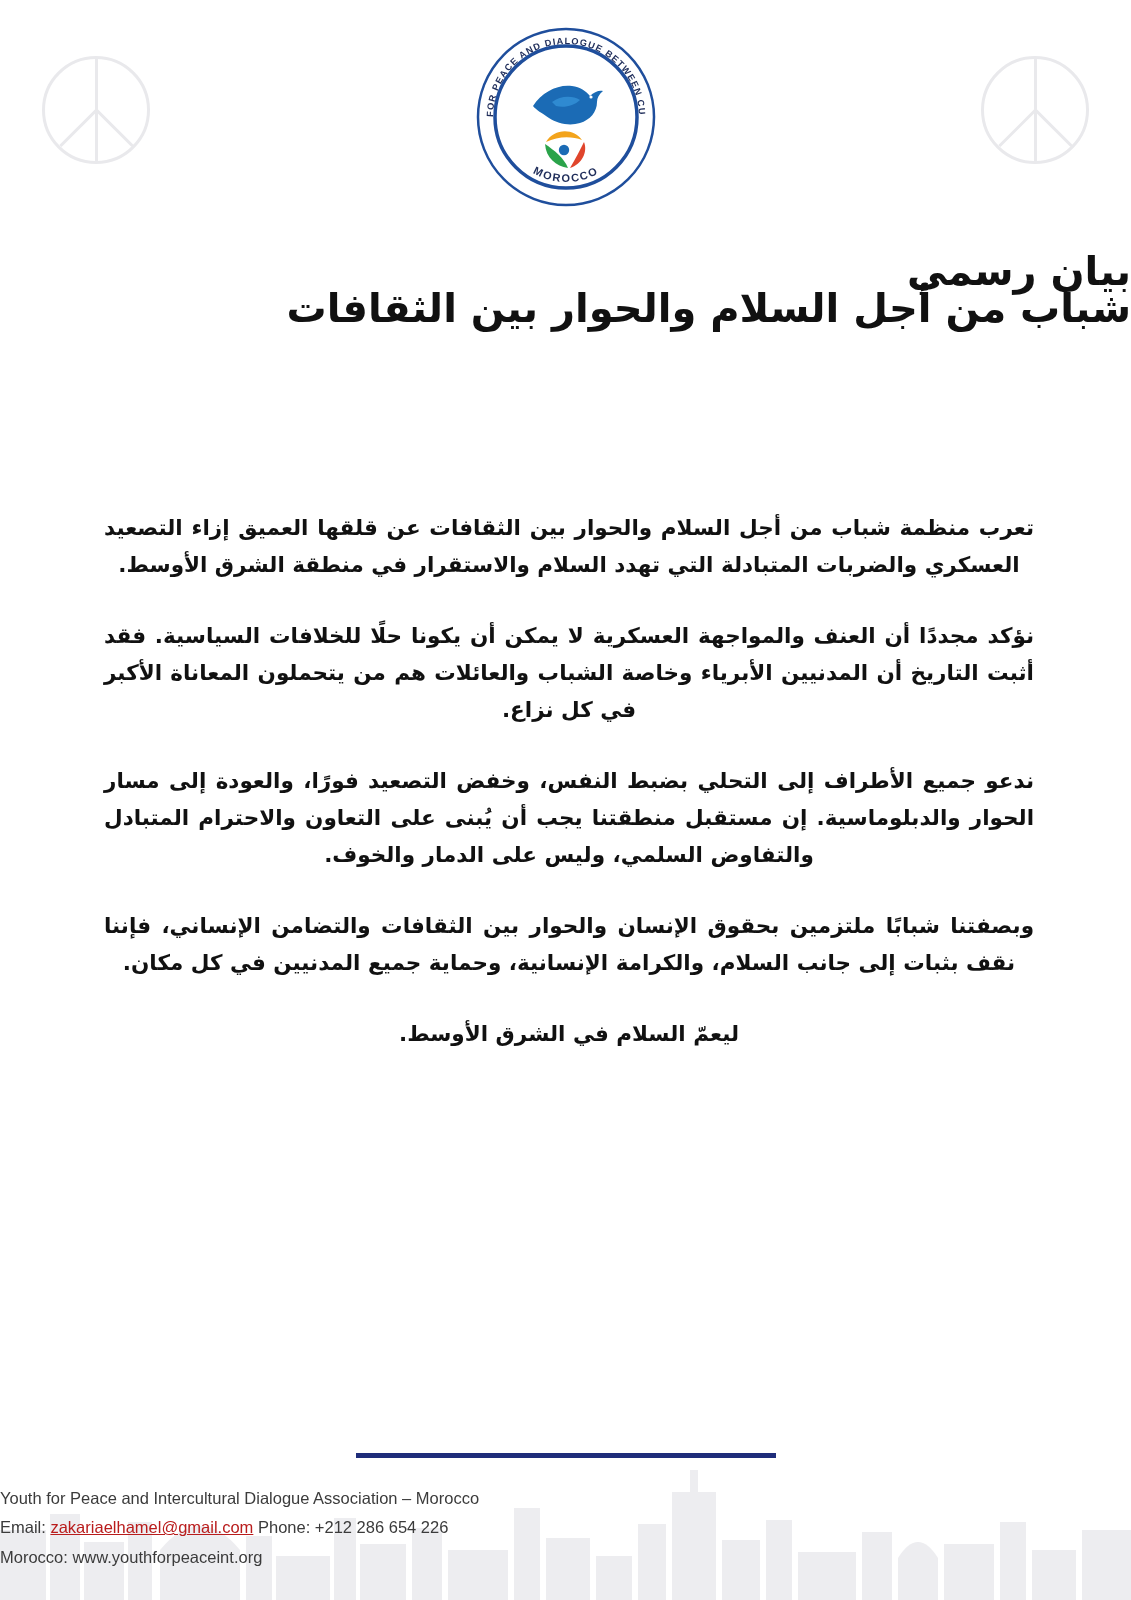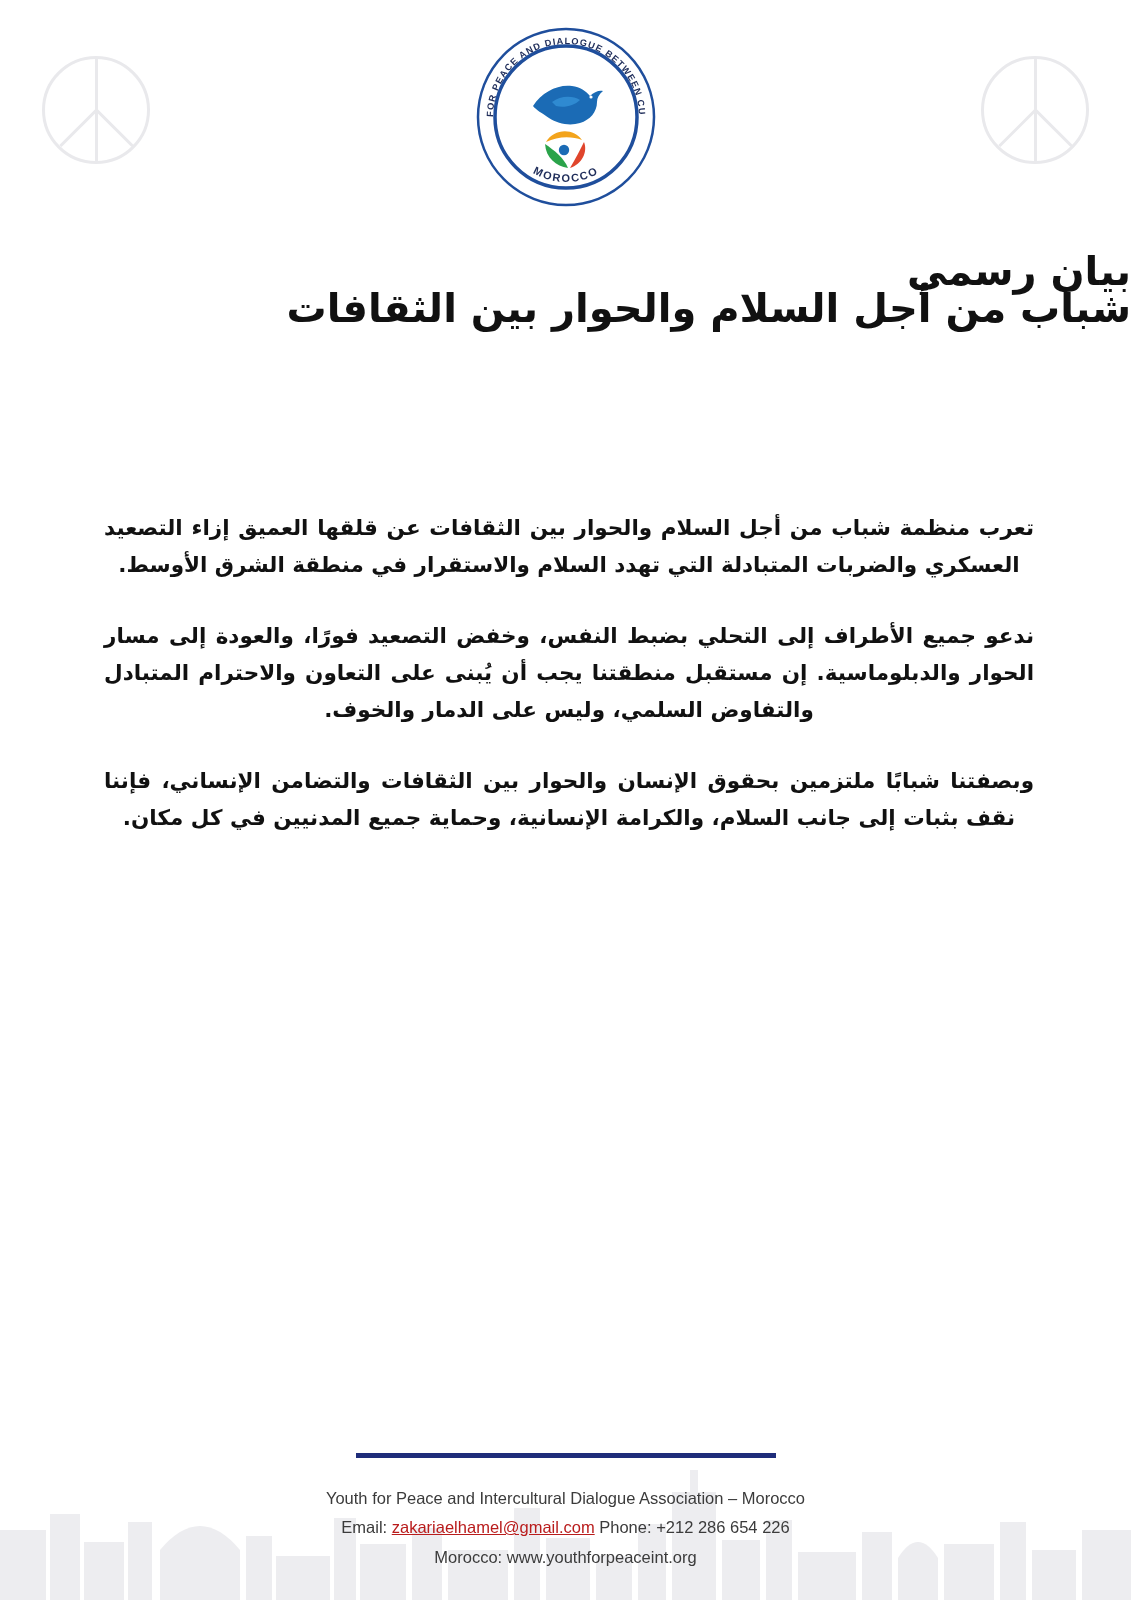--- a/index.html
+++ b/index.html
@@ -133,21 +133,20 @@
     width: 420px;
     height: 5px;
     background: #1f2d7a;
   }
 
   .footer-text {
     position: absolute;
     left: 0;
     right: 0;
     bottom: 28px;
-    text-align: center;
     font-family: "Liberation Sans", sans-serif;
     font-size: 16.5px;
     color: #3b3b3b;
     line-height: 1.78;
   }
   .footer-text .line { display: block; }
   .footer-text a,
   .footer-text .link {
     color: #b91c1c;
     text-decoration: underline;
@@ -198,22 +197,24 @@
   </svg>
 </div>
 
 <div class="header-block">
   <div class="doc-kicker">بيان رسمي</div>
   <div class="doc-title">شباب من أجل السلام والحوار بين الثقافات</div>
 </div>
 
 <div class="body-copy">
   <p>تعرب منظمة شباب من أجل السلام والحوار بين الثقافات عن قلقها العميق إزاء التصعيد العسكري والضربات المتبادلة التي تهدد السلام والاستقرار في منطقة الشرق الأوسط.</p>
+  <p>نؤكد مجددًا أن العنف والمواجهة العسكرية لا يمكن أن يكونا حلًا للخلافات السياسية. فقد أثبت التاريخ أن المدنيين الأبرياء  وخاصة الشباب والعائلات  هم من يتحملون المعاناة الأكبر في كل نزاع.</p>
   <p>ندعو جميع الأطراف إلى التحلي بضبط النفس، وخفض التصعيد فورًا، والعودة إلى مسار الحوار والدبلوماسية. إن مستقبل منطقتنا يجب أن يُبنى على التعاون والاحترام المتبادل والتفاوض السلمي، وليس على الدمار والخوف.</p>
   <p>وبصفتنا شبابًا ملتزمين بحقوق الإنسان والحوار بين الثقافات والتضامن الإنساني، فإننا نقف بثبات إلى جانب السلام، والكرامة الإنسانية، وحماية جميع المدنيين في كل مكان.</p>
+  <p class="closing">ليعمّ السلام في الشرق الأوسط.</p>
 </div>
 
 <div class="skyline">
   <svg viewBox="0 0 1131 190" width="1131" height="190" preserveAspectRatio="none" aria-hidden="true">
     <g fill="#ededf0">
       <rect x="0" y="120" width="46" height="70"></rect>
       <rect x="50" y="104" width="30" height="86"></rect>
       <rect x="84" y="132" width="40" height="58"></rect>
       <rect x="128" y="112" width="24" height="78"></rect>
       <path d="M160,190 L160,140 Q200,92 240,140 L240,190 Z"></path>

